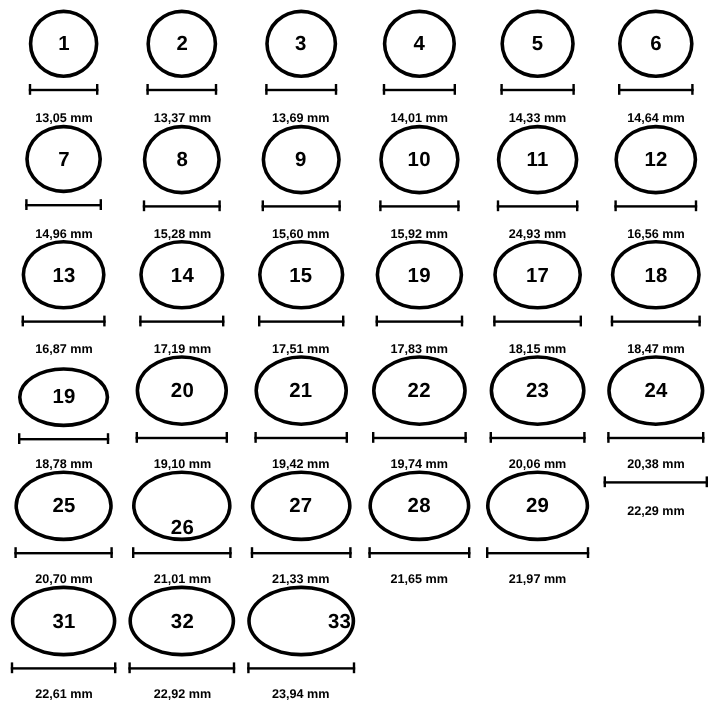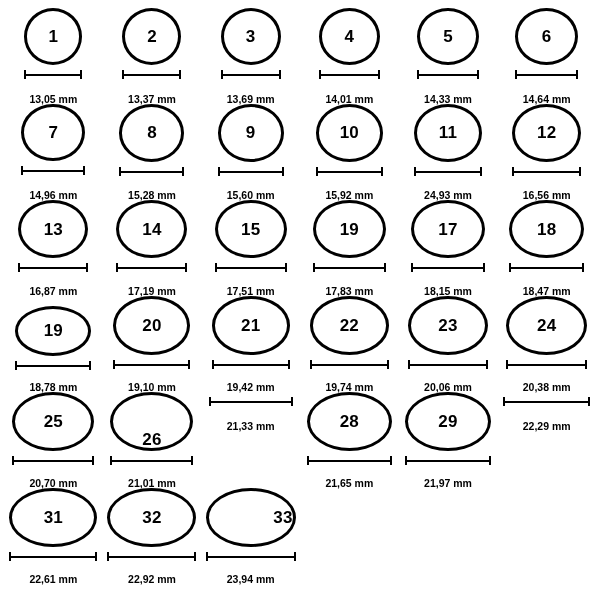--- a/index.html
+++ b/index.html
@@ -371,20 +371,23 @@
           <span class="ring-label">26</span>
         </div>
         <div class="measure" style="width: 83px;">
           <div class="bar"></div>
           <div class="tick left"></div>
           <div class="tick right"></div>
         </div>
         <div class="mm">21,01 mm</div>
       </div>
       <div class="cell">
+        <div class="ring" style="width: 84px; height: 84px;">
+          <span class="ring-label">27</span>
+        </div>
         <div class="measure" style="width: 84px;">
           <div class="bar"></div>
           <div class="tick left"></div>
           <div class="tick right"></div>
         </div>
         <div class="mm">21,33 mm</div>
       </div>
       <div class="cell">
         <div class="ring" style="width: 85px; height: 85px;">
           <span class="ring-label">28</span>

